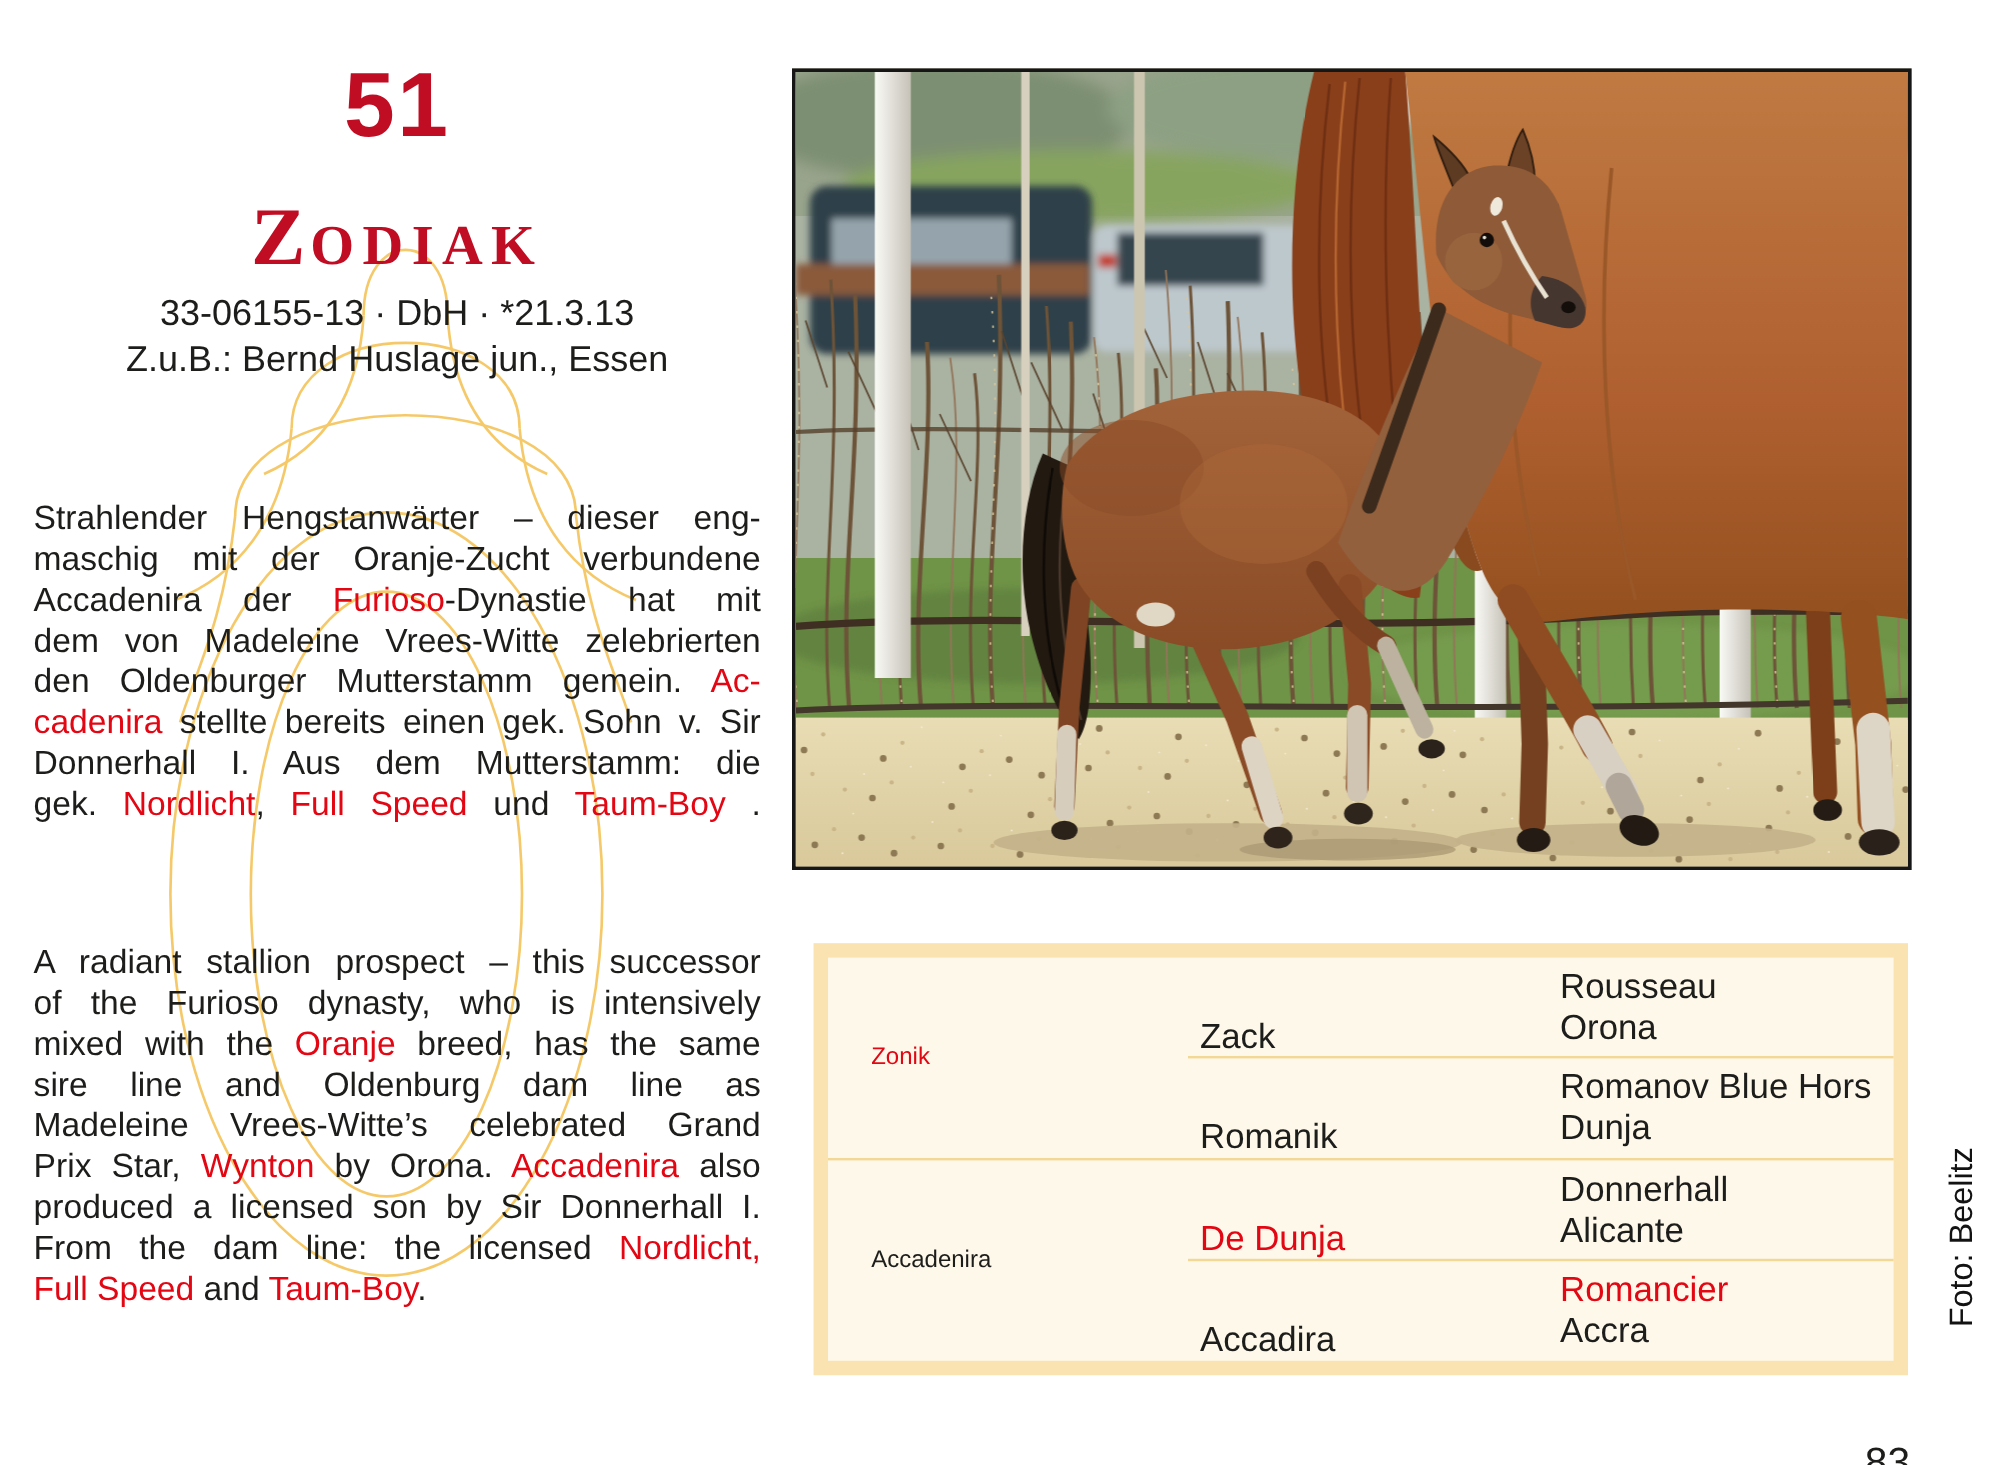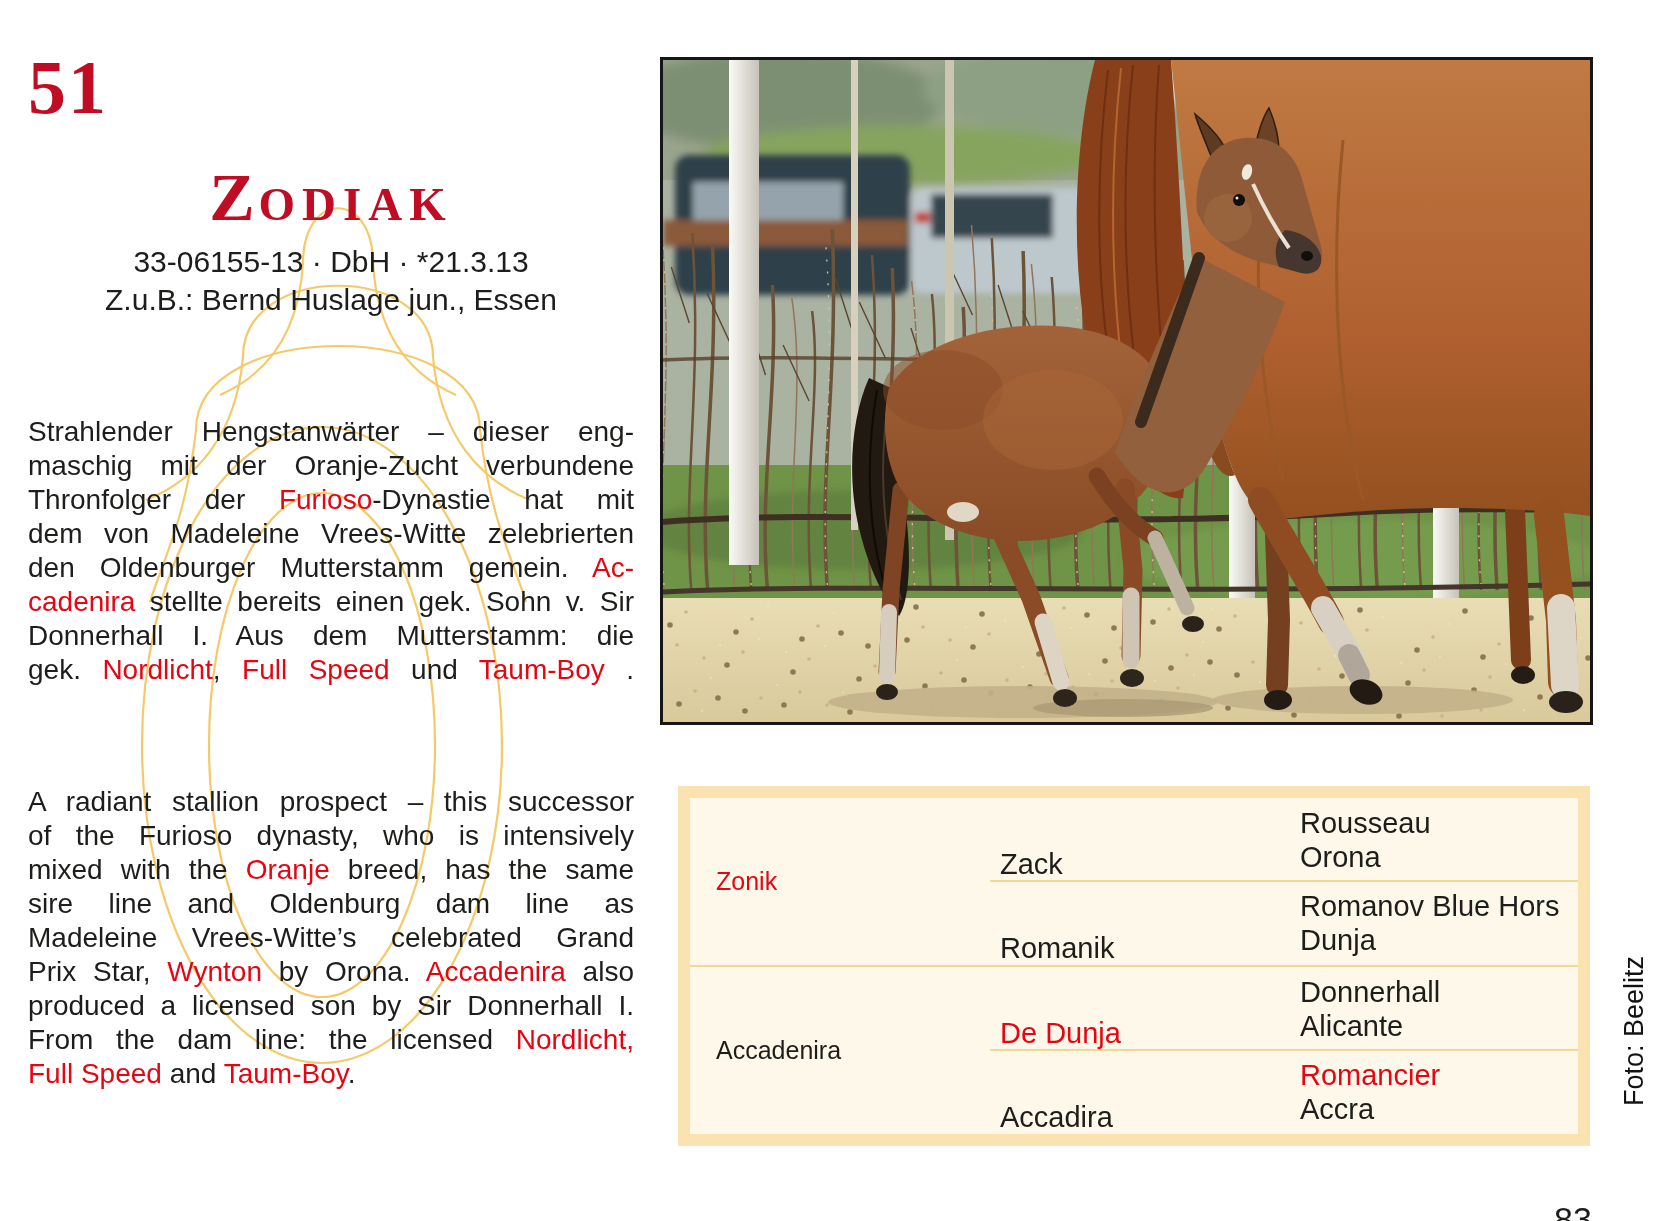--- a/index.html
+++ b/index.html
@@ -14,22 +14,22 @@
   html,body{margin:0;padding:0;}
   body{
     width:1662px;height:1221px;position:relative;overflow:hidden;
     background:#ffffff;color:var(--text);
     font-family:"Liberation Sans",sans-serif;
   }
   .red{color:var(--red);}
   
   .leftcol{position:absolute;left:28px;top:0;width:606px;z-index:2;}
   .catalog-number{
-    position:absolute;left:0;top:44px;width:606px;text-align:left;
-    font-family:Liberation Serif, serif;font-weight:700;font-size:76px;
+    position:absolute;left:0;top:44px;width:606px;text-align:center;
+    font-family:Liberation Sans, sans-serif;font-weight:700;font-size:76px;
     color:var(--title-red);letter-spacing:2px;
   }
   .horse-name{
     position:absolute;left:0;top:146px;width:606px;text-align:center;
     font-family:"Liberation Serif",serif;font-weight:700;color:var(--title-red);margin-top:12px;
   }
   .horse-name .initial{font-size:68px;letter-spacing:4px;}
   .horse-name .rest{font-size:47px;letter-spacing:7px;}
   .reg-line{position:absolute;left:0;top:243px;width:606px;text-align:center;font-size:30px;line-height:38px;}
   .breeder-line{position:absolute;left:0;top:281px;width:606px;text-align:center;font-size:30px;line-height:38px;}
@@ -50,21 +50,21 @@
   .ped-table{
     position:absolute;left:678px;top:786px;width:912px;height:360px;box-sizing:border-box;
     border:12px solid var(--table-border);background:var(--table-bg);z-index:2;
   }
   .ped-inner{position:relative;width:100%;height:100%;}
   .ped-block{
     position:relative;height:167px;display:grid;
     grid-template-columns:250px 300px 1fr;grid-template-rows:83px 84px;
   }
   .ped-block + .ped-block{border-top:2px solid var(--table-line);}
-  .parent-cell{grid-row:1 / 3;grid-column:1;display:flex;align-items:center;padding-left:26px;font-size:25px;}
+  .parent-cell{grid-row:1 / 3;grid-column:1;display:flex;align-items:center;padding-left:36px;font-size:20px;}
   .gp-cell{display:flex;align-items:flex-end;padding-left:60px;font-size:29px;}
   .ggp-cell{display:flex;flex-direction:column;justify-content:center;padding-left:60px;font-size:29px;}
   .ggp-line{line-height:34px;}
   .subdivider{position:absolute;left:300px;right:0;top:82px;height:2px;background:var(--table-line);}
   
   .photo-credit{
     position:absolute;left:1524px;top:1013px;width:220px;height:36px;
     transform:rotate(-90deg);transform-origin:center;
     display:flex;align-items:center;justify-content:center;
     font-size:27px;color:#121212;z-index:2;
@@ -93,21 +93,21 @@
 <div class="leftcol">
   <div class="catalog-number">51</div>
   <div class="horse-name">
     <span class="initial">Z</span><span class="rest">ODIAK</span>
   </div>
   <div class="reg-line">33-06155-13 · DbH · *21.3.13</div>
   <div class="breeder-line">Z.u.B.: Bernd Huslage jun., Essen</div>
   <div class="para para-german">
       <div class="jline"><span>Strahlender Hengstanwärter – dieser eng-</span></div>
       <div class="jline"><span>maschig mit der Oranje-Zucht verbundene</span></div>
-      <div class="jline"><span>Thronfolger der </span><span class="red">Furioso</span><span>-Dynastie hat mit</span></div>
+      <div class="jline"><span>Accadenira der </span><span class="red">Furioso</span><span>-Dynastie hat mit</span></div>
       <div class="jline"><span>dem von Madeleine Vrees-Witte zelebrierten</span></div>
       <div class="jline"><span>den Oldenburger Mutterstamm gemein. </span><span class="red">Ac-</span></div>
       <div class="jline"><span class="red">cadenira</span><span> stellte bereits einen gek. Sohn v. Sir</span></div>
       <div class="jline"><span>Donnerhall I. Aus dem Mutterstamm: die</span></div>
       <div class="jline"><span>gek. </span><span class="red">Nordlicht</span><span>, </span><span class="red">Full Speed</span><span> und </span><span class="red">Taum-Boy</span><span> .</span></div>
     </div>
   <div class="para para-english">
       <div class="jline"><span>A radiant stallion prospect – this successor</span></div>
       <div class="jline"><span>of the Furioso dynasty, who is intensively</span></div>
       <div class="jline"><span>mixed with the </span><span class="red">Oranje</span><span> breed, has the same</span></div>

